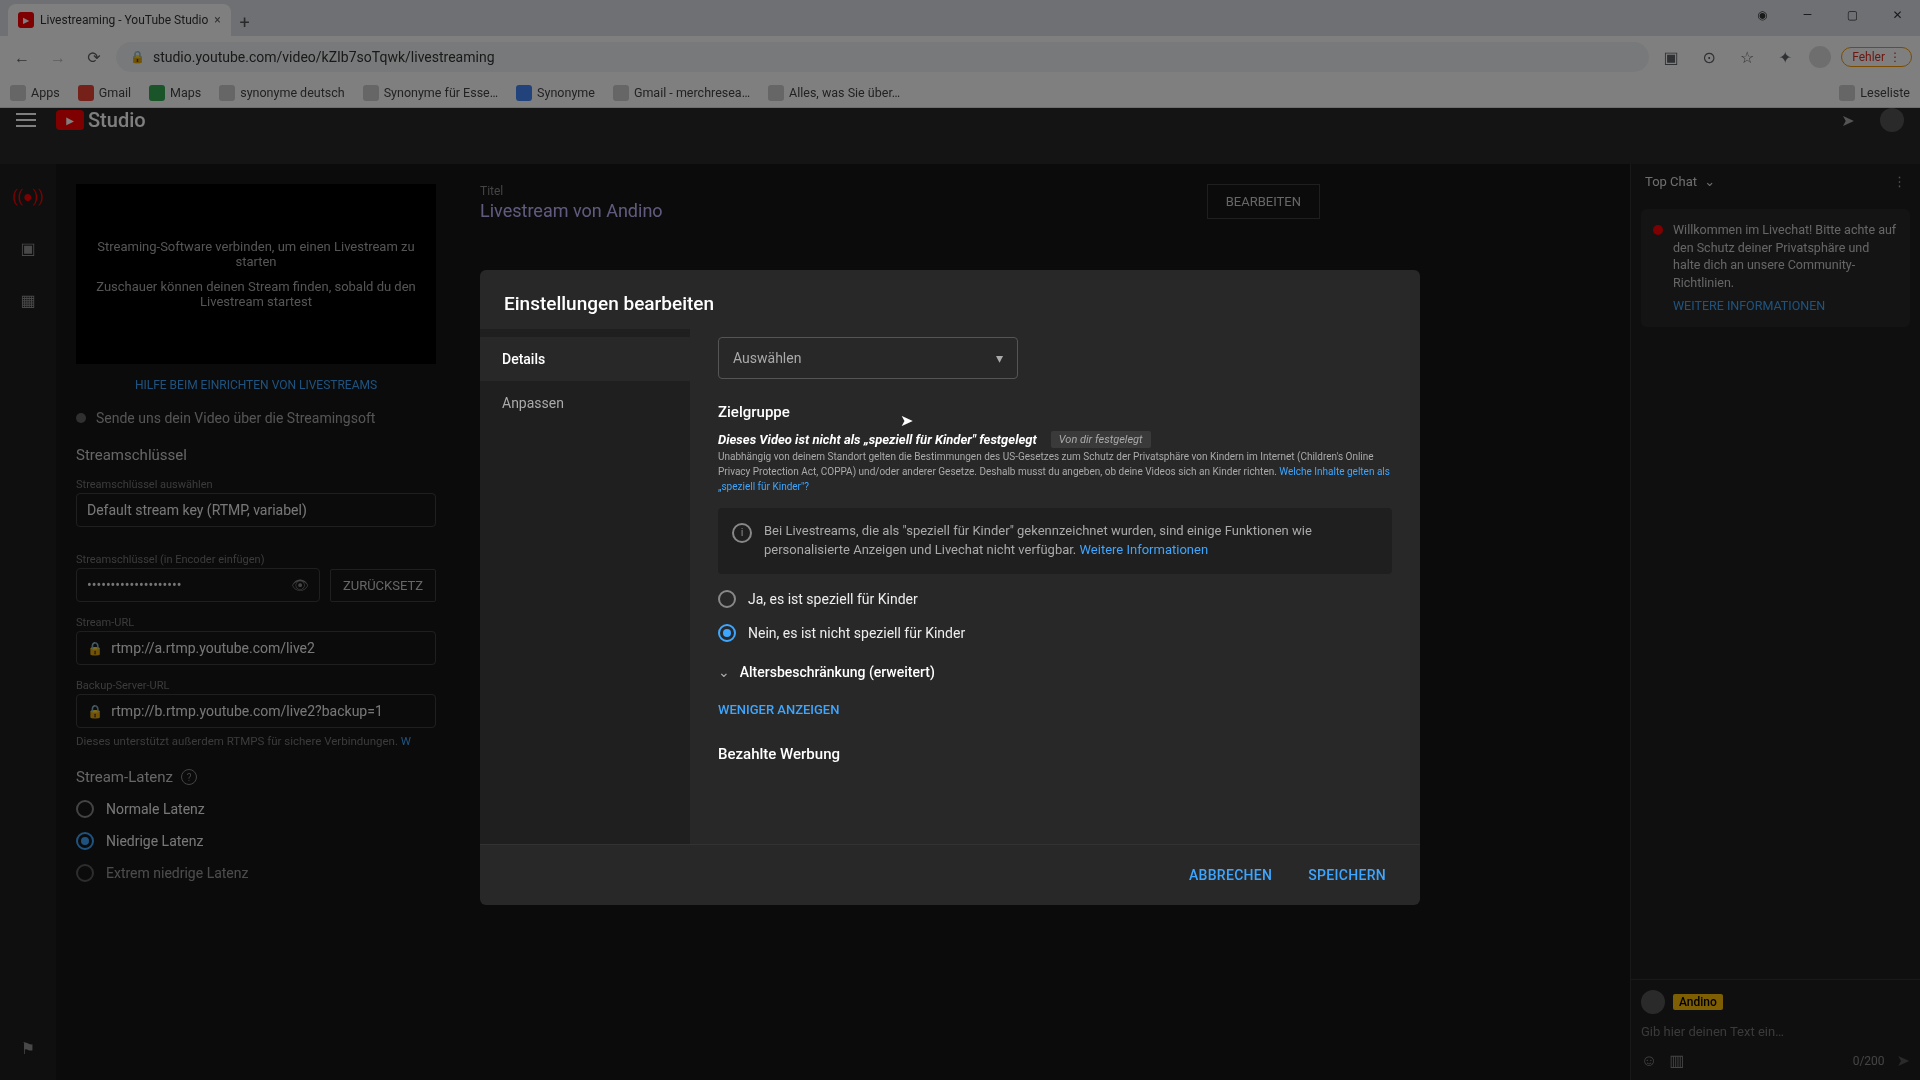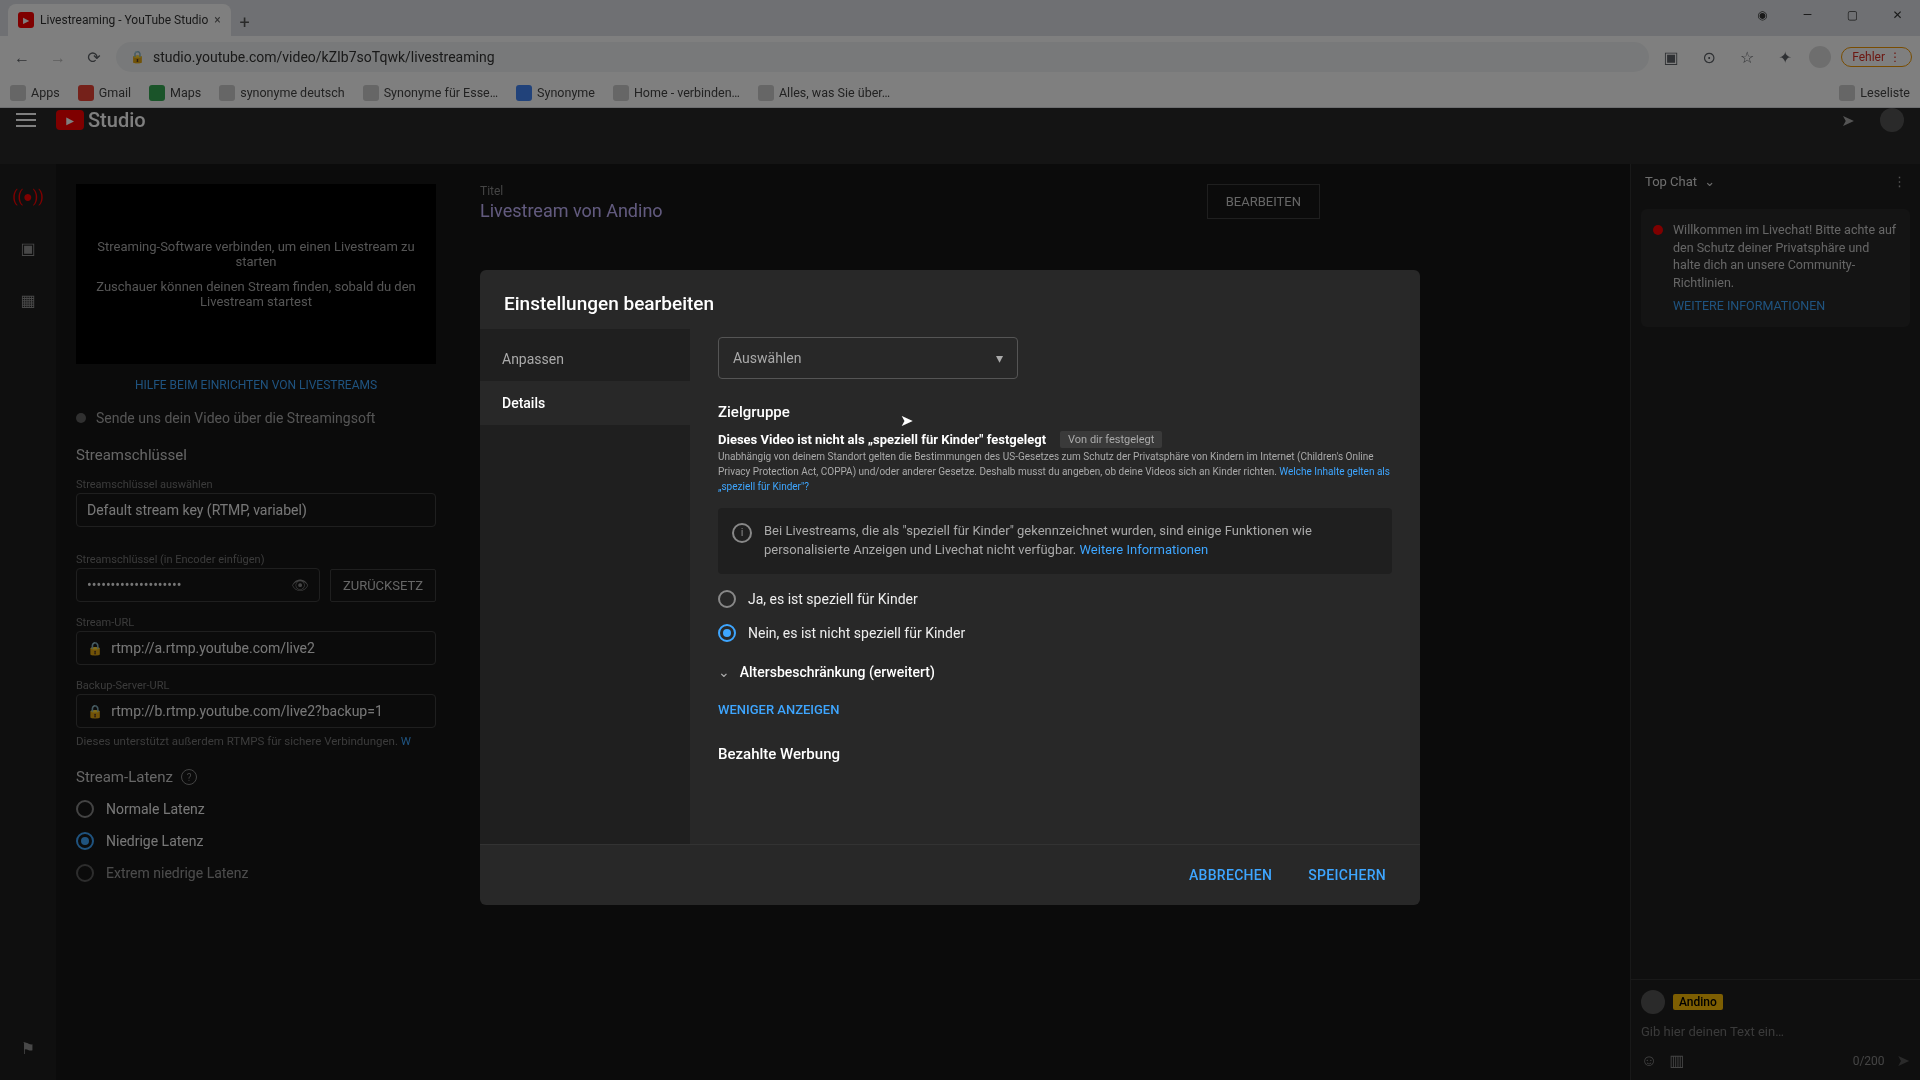--- a/index.html
+++ b/index.html
@@ -103,21 +103,21 @@
 .modal-body{flex:1; display:flex; overflow:hidden;}
 .modal-sidebar{width:210px; background:#1f1f1f; padding-top:8px;}
 .modal-side-item{padding:14px 22px; font-size:14px; color:#aaa; cursor:pointer;}
 .modal-side-item.active{background:#282828; color:#fff; font-weight:500;}
 .modal-content{flex:1; padding:8px 28px 10px; overflow-y:auto; position:relative;}
 .modal-content::-webkit-scrollbar{width:10px;}
 .modal-content::-webkit-scrollbar-thumb{background:#555;border-radius:5px;}
 .select-box{border:1px solid #555; border-radius:4px; padding:12px 14px; display:flex; align-items:center; color:#aaa; font-size:14px; width:300px; cursor:pointer;}
 .select-box .arrow{margin-left:auto;}
 .section-h{font-size:15px; font-weight:500; margin-top:24px; color:#fff;}
-.bold-line{font-size:13px; font-weight:700; margin-top:10px; display:flex; align-items:center; gap:14px;}
+.bold-line{font-size:13px; font-weight:700; margin-top:10px; display:flex; align-items:center; gap:14px;font-style:italic;}
 .badge{background:#3a3a3a; color:#aaa; font-size:11px; padding:2px 8px; border-radius:2px; font-weight:400;}
 .para{font-size:10px; color:#aaa; line-height:1.5; margin-top:1px;}
 .para a{color:#3ea6ff; cursor:pointer;}
 .info-box{background:#1f1f1f; border-radius:4px; padding:14px; display:flex; gap:12px; margin-top:14px; font-size:13px; color:#aaa; line-height:1.45;}
 .info-box .info-i{flex-shrink:0; width:20px;height:20px;border:2px solid #888;border-radius:50%;display:flex;align-items:center;justify-content:center;font-size:11px;color:#888;margin-top:1px;}
 .info-box a{color:#3ea6ff;cursor:pointer;}
 .modal .radio-row{margin-top:16px;}
 .expand-row{display:flex;align-items:center;gap:10px;margin-top:22px;cursor:pointer;font-size:14px;font-weight:500;}
 .expand-row .chev{color:#aaa;}
 .toggle-link{color:#3ea6ff;font-size:13px;font-weight:500;margin-top:22px;cursor:pointer;}
@@ -185,21 +185,21 @@
   <div class="bm">
       <div class="ico"></div>
       <span>Synonyme für Esse…</span>
     </div>
   <div class="bm">
       <div class="ico" style="background:#4285f4"></div>
       <span>Synonyme</span>
     </div>
   <div class="bm">
       <div class="ico"></div>
-      <span>Home - verbinden…</span>
+      <span>Gmail - merchresea…</span>
     </div>
   <div class="bm">
       <div class="ico"></div>
       <span>Alles, was Sie über…</span>
     </div>
   <div class="bm-right">
     <div class="bm">
         <div class="ico"></div>
         <span>Leseliste</span>
       </div>
@@ -318,22 +318,22 @@
       </div>
     </div>
   </div>
 </div>
 
 <div class="modal-overlay"></div>
 <div class="modal">
   <div class="modal-title">Einstellungen bearbeiten</div>
   <div class="modal-body">
     <div class="modal-sidebar">
+      <div class="modal-side-item active">Details</div>
       <div class="modal-side-item">Anpassen</div>
-      <div class="modal-side-item active">Details</div>
     </div>
     <div class="modal-content">
       <div class="select-box">
         <span>Auswählen</span>
         <span class="arrow">▾</span>
       </div>
       <div class="section-h">Zielgruppe</div>
       <div class="bold-line">
         <span>Dieses Video ist nicht als „speziell für Kinder" festgelegt</span>
         <span class="badge">Von dir festgelegt</span>

